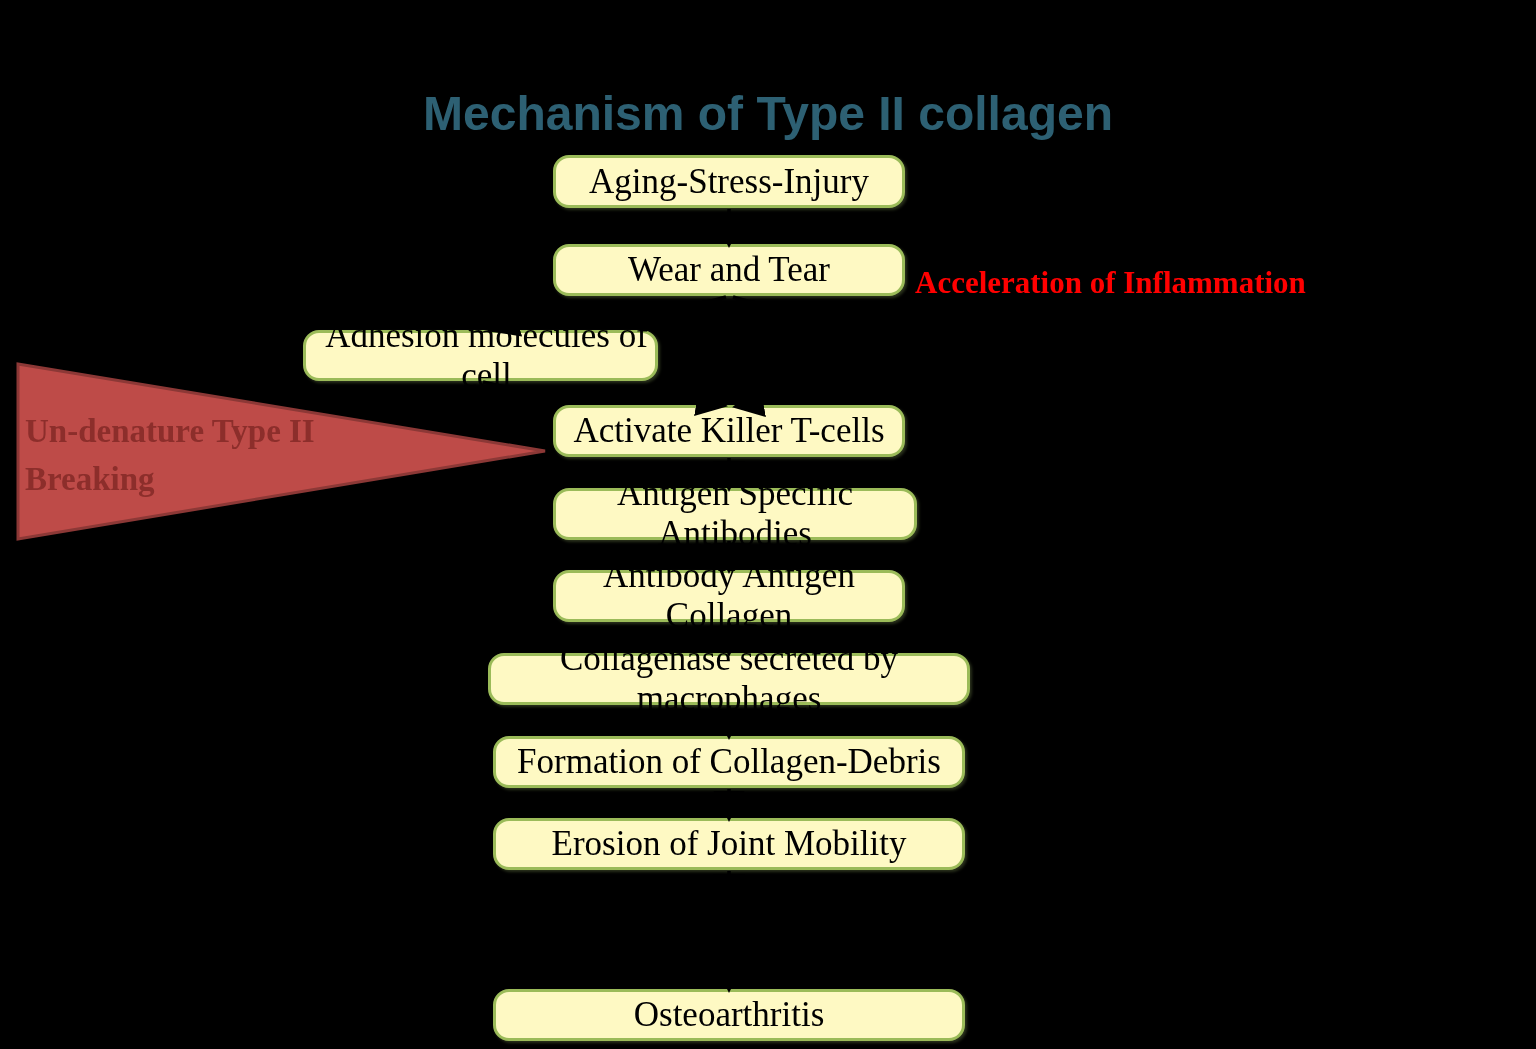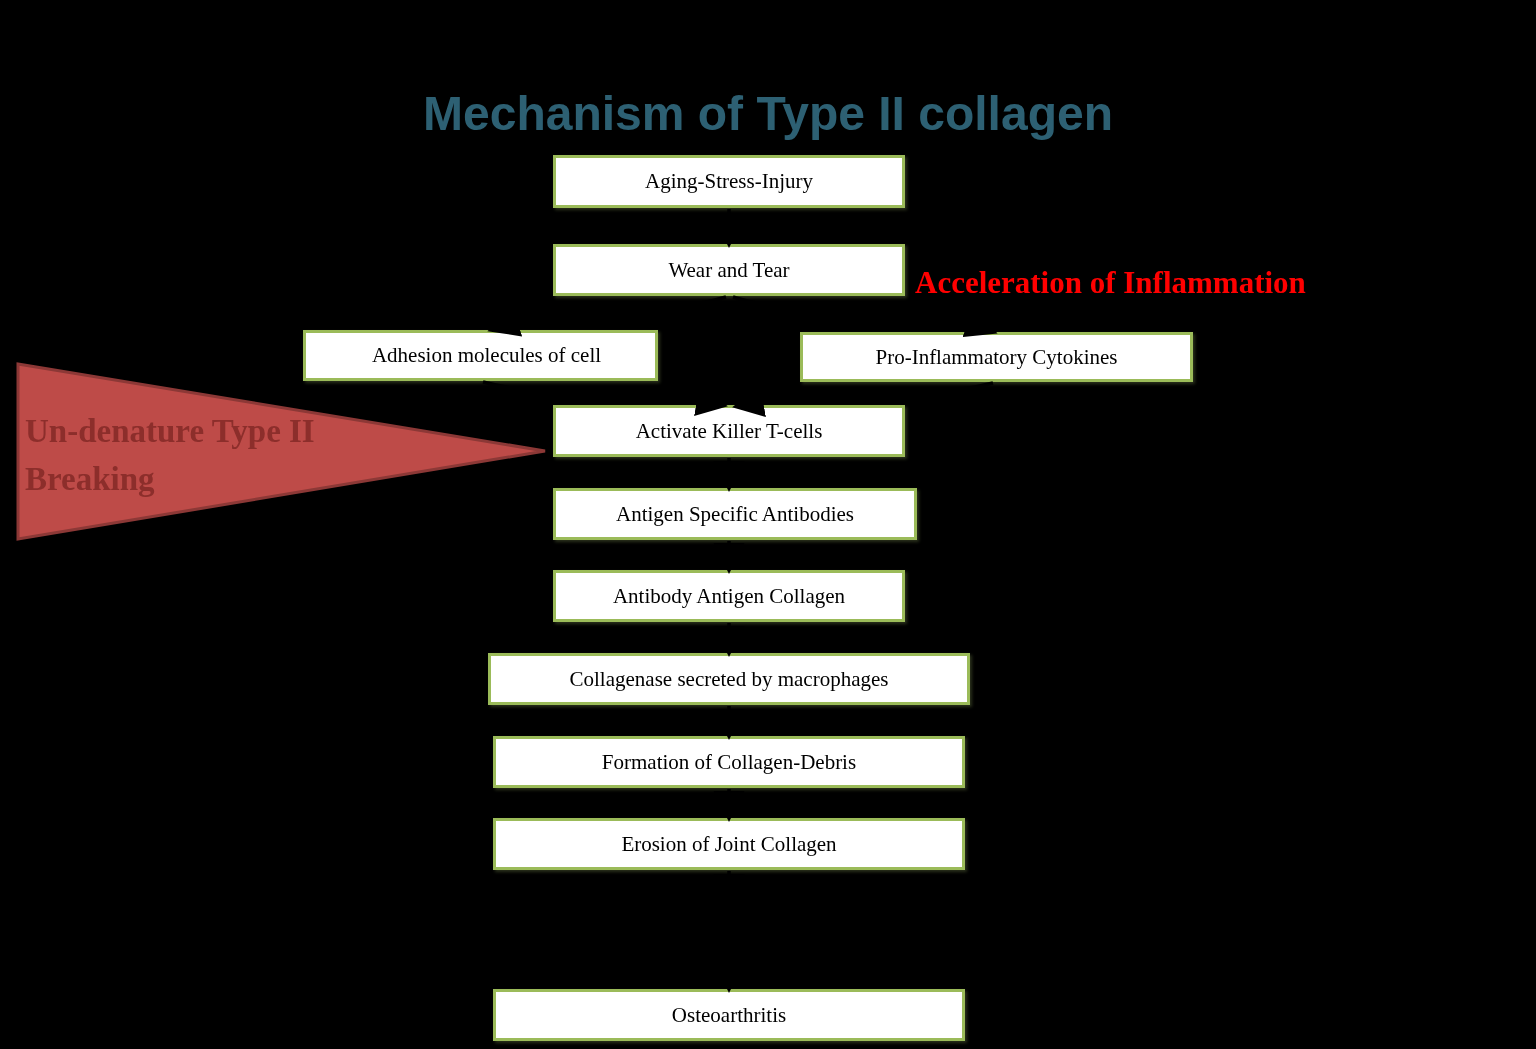--- a/index.html
+++ b/index.html
@@ -18,28 +18,28 @@
     text-align: center;
     font-family: "Liberation Sans", sans-serif;
     font-weight: bold;
     font-size: 48px;
     color: #2D6073;
     letter-spacing: 0px;
     margin-top: 24px;
   }
   .box {
     position: absolute;
-    background: #ffffff;
+    background: #fef9c3;
     border: 3px solid #9BBB59;
-    border-radius: 0;
+    border-radius: 16px;
     box-sizing: border-box;
     display: flex;
     align-items: center;
     justify-content: center;
-    font-size: 21px;
+    font-size: 35px;
     color: #000000;
     text-align: center;
     box-shadow: 2px 2px 3px rgba(120,140,80,0.35);
   }
   .box.emphasis {
     color: #E36C0A;
     font-weight: bold;
   }
   .annotation-red {
     position: absolute;
@@ -80,33 +80,32 @@
   </svg>
 
   <div class="title">Mechanism of Type II collagen</div>
 
   <div class="box" style="left:553px; top:155px; width:352px; height:53px;">Aging-Stress-Injury</div>
 
   <div class="box" style="left:553px; top:244px; width:352px; height:52px;">Wear and Tear</div>
 
   <div class="box" style="left:303px; top:330px; width:355px; height:51px;padding-left:12px;">Adhesion molecules of cell</div>
 
-  <div class="box" style="left:800px; top:332px; width:393px; height:50px;">Pro-Inflammatory Cytokines</div>
 
   <div class="box" style="left:553px; top:405px; width:352px; height:52px;">Activate Killer T-cells</div>
 
   <div class="box" style="left:553px; top:488px; width:364px; height:52px;">Antigen Specific Antibodies</div>
 
   <div class="box" style="left:553px; top:570px; width:352px; height:52px;">Antibody Antigen Collagen</div>
 
   <div class="box" style="left:488px; top:653px; width:482px; height:52px;">Collagenase secreted by macrophages</div>
 
   <div class="box" style="left:493px; top:736px; width:472px; height:52px;">Formation of Collagen-Debris</div>
 
-  <div class="box" style="left:493px; top:818px; width:472px; height:52px;">Erosion of Joint Collagen</div>
+  <div class="box" style="left:493px; top:818px; width:472px; height:52px;">Erosion of Joint Mobility</div>
 
 
   <div class="box" style="left:493px; top:989px; width:472px; height:52px;">Osteoarthritis</div>
 
   <div class="annotation-red">Acceleration of Inflammation</div>
 
   <div class="arrow-label">
     <span>Un-denature Type II</span>
     <span>Breaking</span>
   </div>

